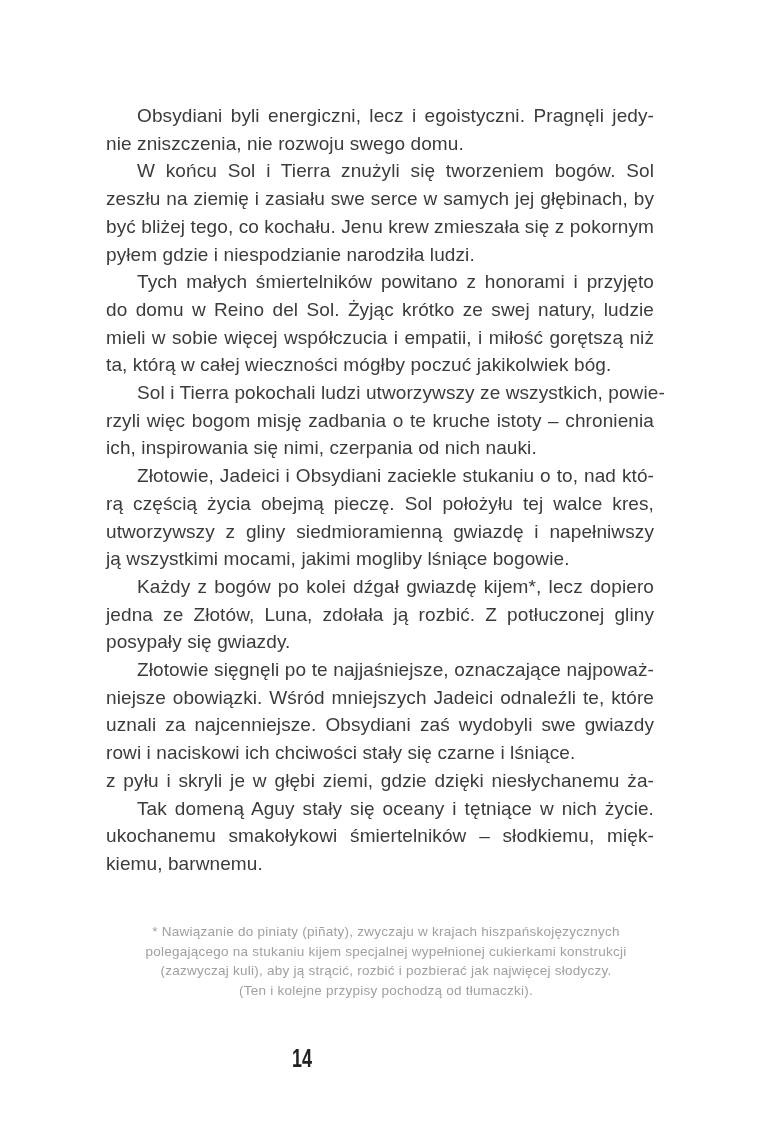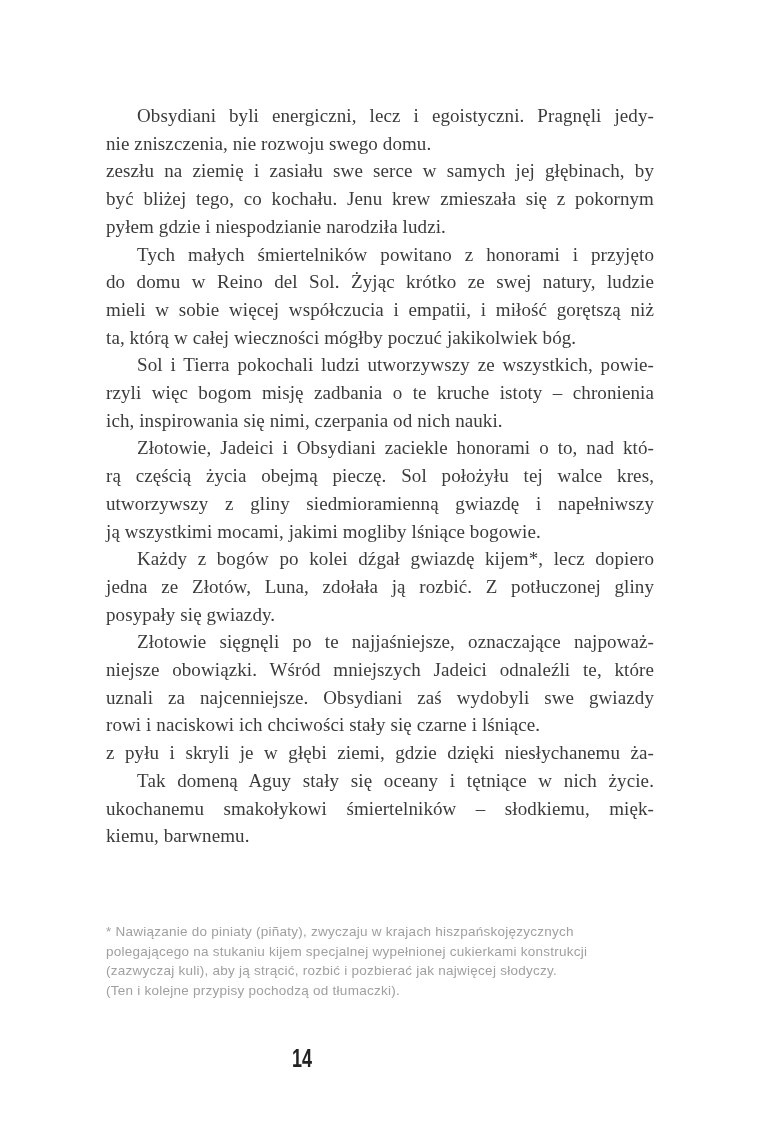--- a/index.html
+++ b/index.html
@@ -12,21 +12,21 @@
     width: 760px;
     height: 1136px;
     background: #ffffff;
     overflow: hidden;
   }
   .body-text {
     position: absolute;
     left: 106px;
     top: 102px;
     width: 548px;
-    font-family: Liberation Serif, serif;
+    font-family: Liberation Sans, sans-serif;
     font-size: 19px;
     line-height: 27.7px;
     color: #3b3b3b;
     letter-spacing: 0.1px;
   }
   .line {
     white-space: nowrap;
     text-align: left;
   }
   .line.just {
@@ -42,20 +42,21 @@
     top: 922px;
     width: 560px;
     font-family: "Liberation Sans", "DejaVu Sans", sans-serif;
     font-size: 13.5px;
     line-height: 19.5px;
     color: #a0a0a0;
     letter-spacing: 0.25px;
   }
   .footnote .fline {
     white-space: nowrap;
+    text-align: center;
   }
   .page-number-wrap {
     position: absolute;
     left: 0;
     top: 1044px;
     width: 604px;
     text-align: center;
   }
   .page-number {
     display: inline-block;
@@ -71,37 +72,38 @@
 <body>
 
 <div class="book-page">
 
   <div class="body-text">
       <div>
         <div class="line indent just">Obsydiani byli energiczni, lecz i egoistyczni. Pragnęli jedy-</div>
         <div class="line">nie zniszczenia, nie rozwoju swego domu.</div>
       </div>
       <div>
+        <div class="line indent just">W końcu Sol i Tierra znużyli się tworzeniem bogów. Sol</div>
         <div class="line just">zeszłu na ziemię i zasiału swe serce w samych jej głębinach, by</div>
         <div class="line just">być bliżej tego, co kochału. Jenu krew zmieszała się z pokornym</div>
         <div class="line">pyłem gdzie i niespodzianie narodziła ludzi.</div>
       </div>
       <div>
         <div class="line indent just">Tych małych śmiertelników powitano z honorami i przyjęto</div>
         <div class="line just">do domu w Reino del Sol. Żyjąc krótko ze swej natury, ludzie</div>
         <div class="line just">mieli w sobie więcej współczucia i empatii, i miłość gorętszą niż</div>
         <div class="line">ta, którą w całej wieczności mógłby poczuć jakikolwiek bóg.</div>
       </div>
       <div>
         <div class="line indent just">Sol i Tierra pokochali ludzi utworzywszy ze wszystkich, powie-</div>
         <div class="line just">rzyli więc bogom misję zadbania o te kruche istoty – chronienia</div>
         <div class="line">ich, inspirowania się nimi, czerpania od nich nauki.</div>
       </div>
       <div>
-        <div class="line indent just">Złotowie, Jadeici i Obsydiani zaciekle honorami o to, nad któ-</div>
+        <div class="line indent just">Złotowie, Jadeici i Obsydiani zaciekle stukaniu o to, nad któ-</div>
         <div class="line just">rą częścią życia obejmą pieczę. Sol położyłu tej walce kres,</div>
         <div class="line just">utworzywszy z gliny siedmioramienną gwiazdę i napełniwszy</div>
         <div class="line">ją wszystkimi mocami, jakimi mogliby lśniące bogowie.</div>
       </div>
       <div>
         <div class="line indent just">Każdy z bogów po kolei dźgał gwiazdę kijem*, lecz dopiero</div>
         <div class="line just">jedna ze Złotów, Luna, zdołała ją rozbić. Z potłuczonej gliny</div>
         <div class="line">posypały się gwiazdy.</div>
       </div>
       <div>

